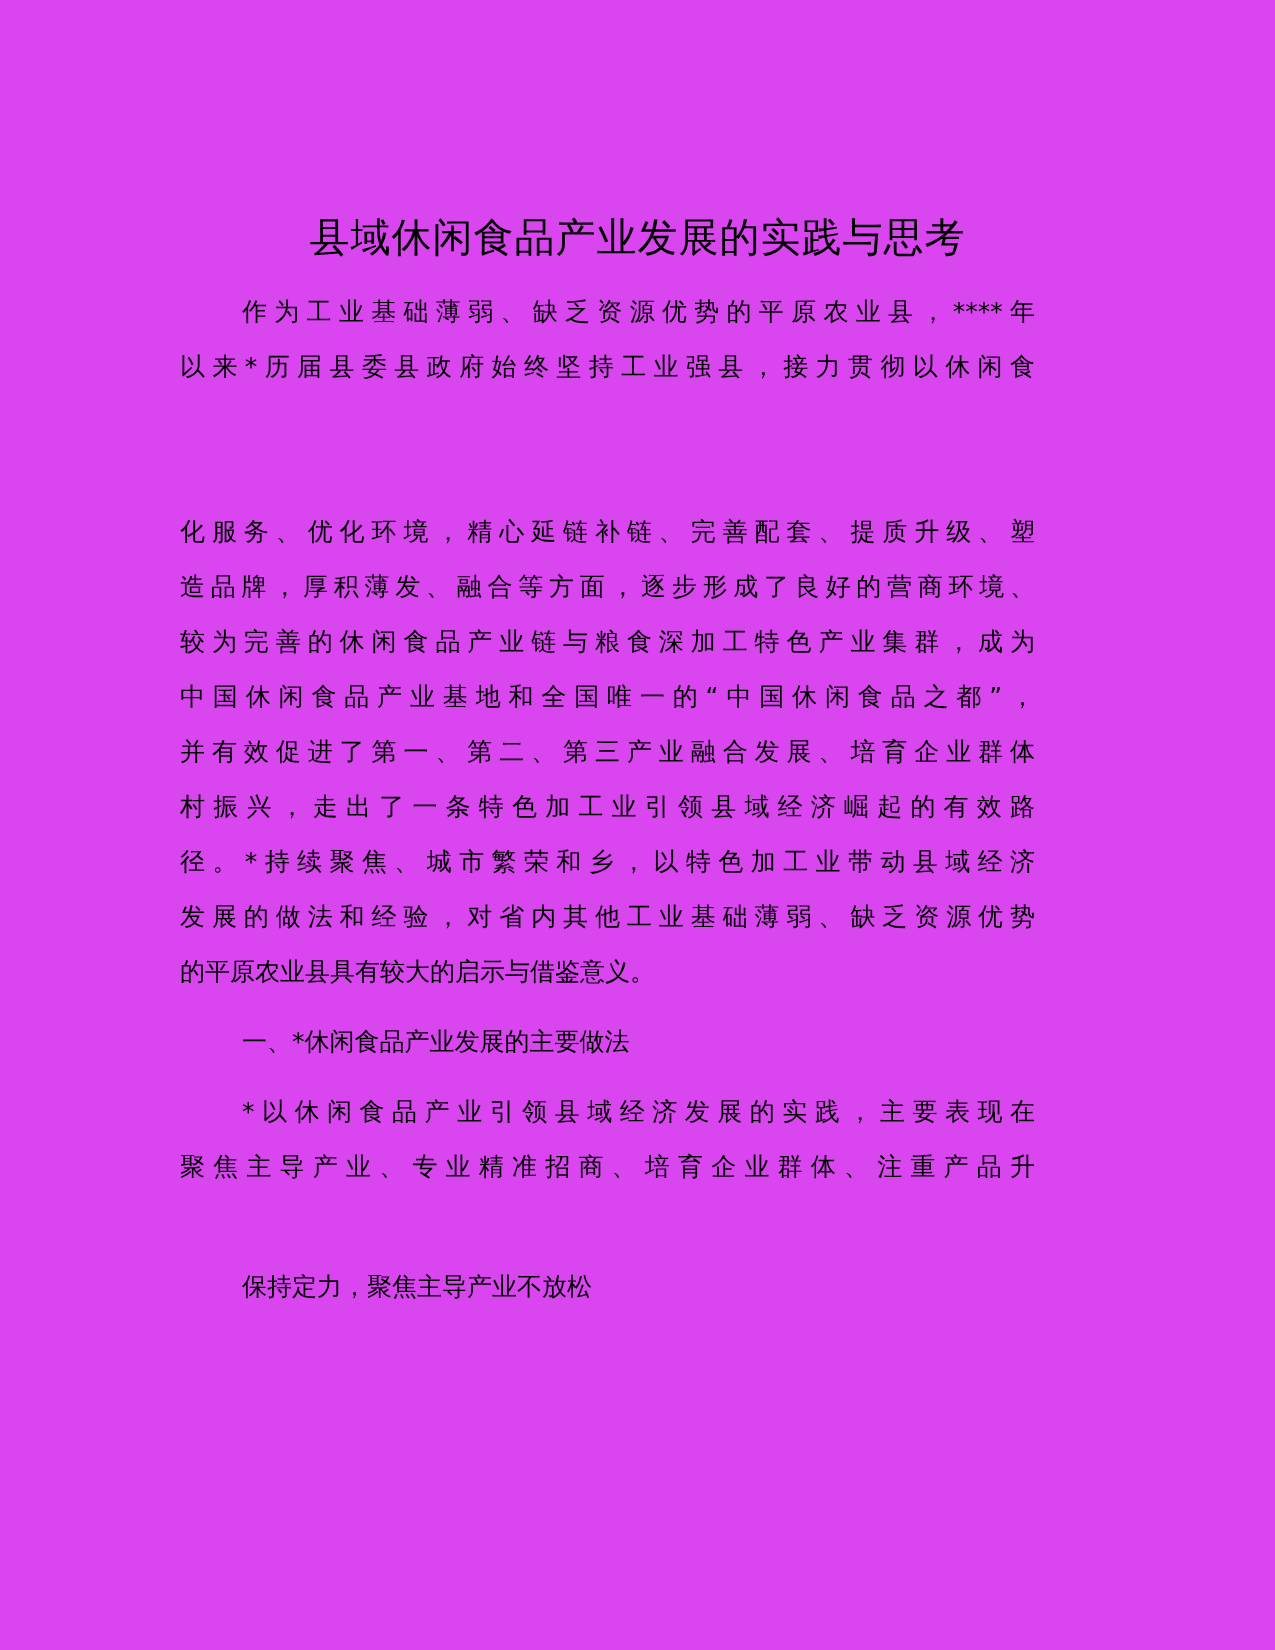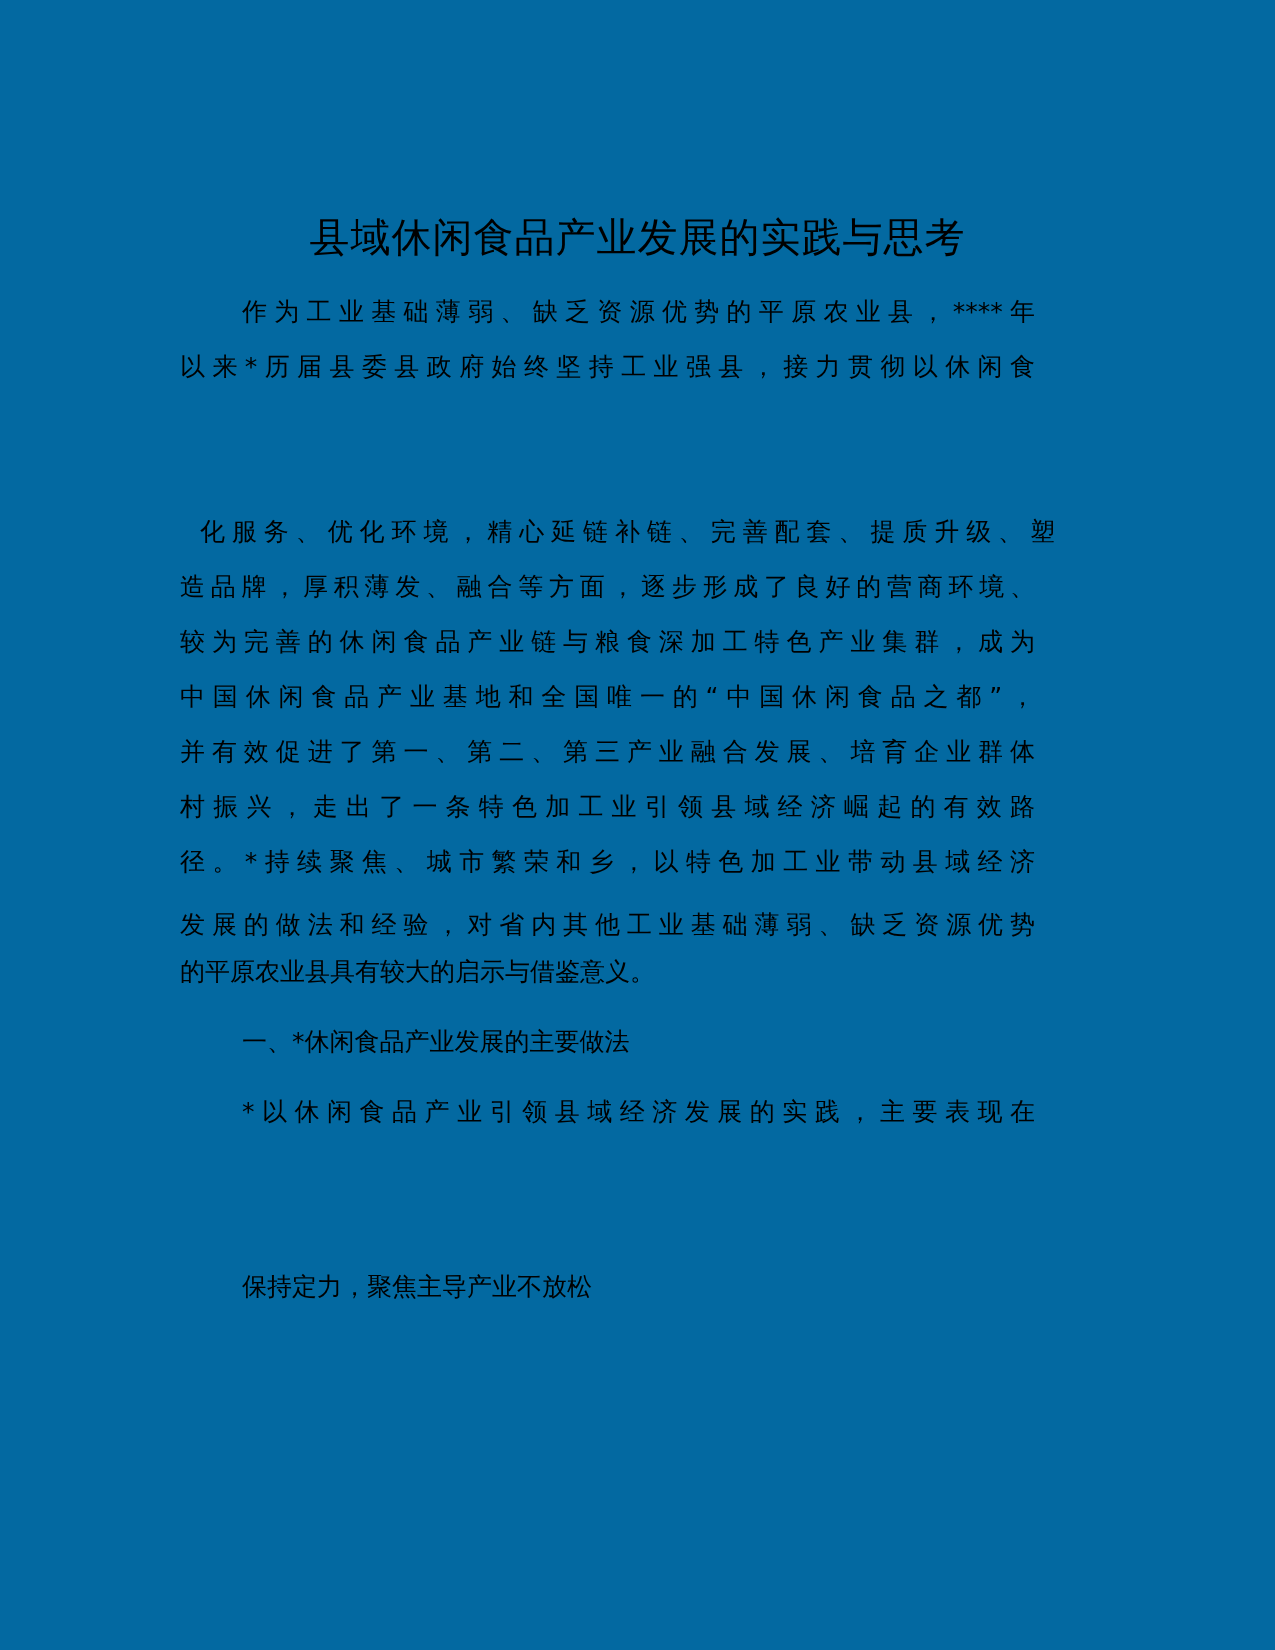--- a/index.html
+++ b/index.html
@@ -14,21 +14,21 @@
       overflow: hidden;
       font-family: "DejaVu Sans", "Liberation Sans", sans-serif;
       color: #000000;
     }
     .page {
       position: absolute;
       left: 0;
       top: 0;
       width: 1275px;
       height: 1650px;
-      background: #0369a1;
+      background: #d946ef;
     }
     .title {
       position: absolute;
       left: 0;
       width: 1275px;
       top: 212px;
       text-align: center;
       font-size: 40px;
       line-height: 50px;
       letter-spacing: 1px;
@@ -55,29 +55,30 @@
   </style>
 </head>
 <body>
 
 <div class="page">
 
   <div class="title" style="top:212px;">县域休闲食品产业发展的实践与思考</div>
 
   <div class="line indent" style="top:292px;">作为工业基础薄弱、缺乏资源优势的平原农业县，****年</div>
   <div class="line" style="top:347px;">以来*历届县委县政府始终坚持工业强县，接力贯彻以休闲食</div>
-  <div class="line" style="top:512px;margin-left:20px;">化服务、优化环境，精心延链补链、完善配套、提质升级、塑</div>
+  <div class="line" style="top:512px;">化服务、优化环境，精心延链补链、完善配套、提质升级、塑</div>
   <div class="line" style="top:567px;">造品牌，厚积薄发、融合等方面，逐步形成了良好的营商环境、</div>
   <div class="line" style="top:622px;">较为完善的休闲食品产业链与粮食深加工特色产业集群，成为</div>
   <div class="line" style="top:677px;">中国休闲食品产业基地和全国唯一的“中国休闲食品之都”，</div>
   <div class="line" style="top:732px;">并有效促进了第一、第二、第三产业融合发展、培育企业群体</div>
   <div class="line" style="top:787px;">村振兴，走出了一条特色加工业引领县域经济崛起的有效路</div>
   <div class="line" style="top:842px;">径。*持续聚焦、城市繁荣和乡，以特色加工业带动县域经济</div>
-  <div class="line" style="top:897px;margin-top:8px;">发展的做法和经验，对省内其他工业基础薄弱、缺乏资源优势</div>
+  <div class="line" style="top:897px;">发展的做法和经验，对省内其他工业基础薄弱、缺乏资源优势</div>
   <div class="line last" style="top:952px;">的平原农业县具有较大的启示与借鉴意义。</div>
 
   <div class="line indent last" style="top:1022px;">一、*休闲食品产业发展的主要做法</div>
 
   <div class="line indent" style="top:1092px;">*以休闲食品产业引领县域经济发展的实践，主要表现在</div>
+  <div class="line" style="top:1147px;">聚焦主导产业、专业精准招商、培育企业群体、注重产品升</div>
 
   <div class="line indent last" style="top:1267px;">保持定力，聚焦主导产业不放松</div>
 
 </div>
 
 </body></html>

